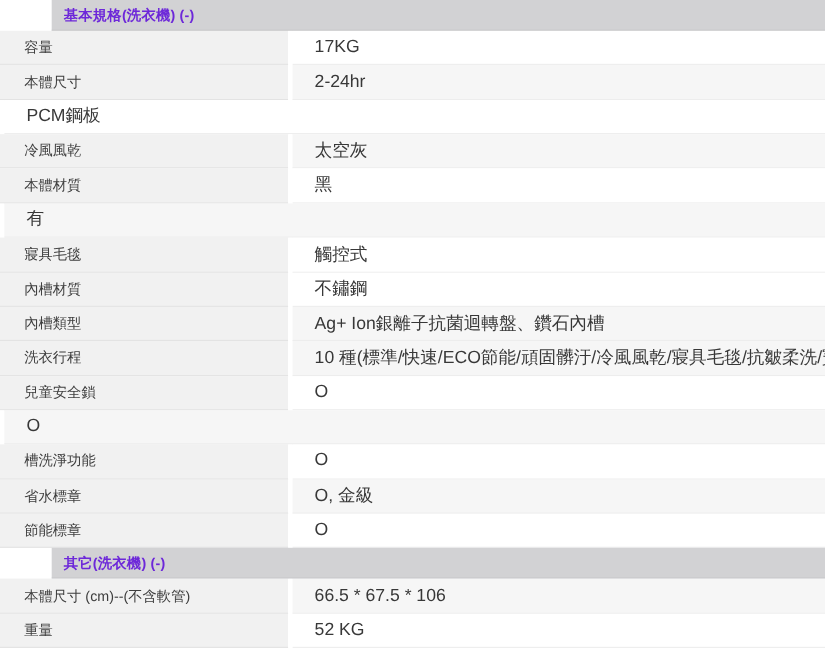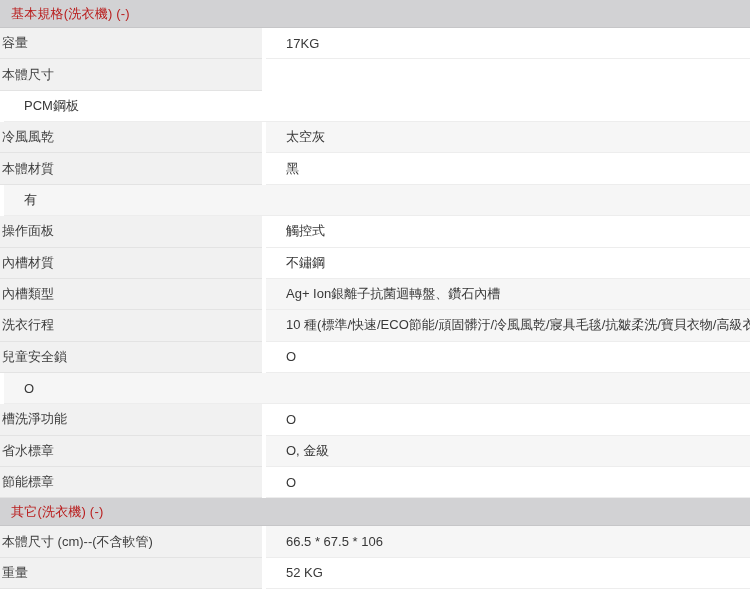--- a/index.html
+++ b/index.html
@@ -21,56 +21,57 @@
   }
   .section-header {
     flex: 0 0 28px;
     box-sizing: border-box;
     background: var(--header-bg, #d2d2d4);
     border-bottom: 1px solid #c6c6c8;
     display: flex;
     align-items: center;
     padding: 0 11px;
     font-size: 13px;
-    font-weight: normal;
-    color: #b91c1c;
+    font-weight: bold;
+    color: #6d28d9;
     letter-spacing: .2px;
+    margin-left: 47px;
   }
   .spec-row {
     flex: 1 1 0;
     min-height: 0;
     display: flex;
   }
   .label-cell {
     flex: 0 0 262px;
     box-sizing: border-box;
     width: 262px;
     background: var(--label-bg, #f1f1f1);
     border-bottom: 1px solid var(--divider, #e3e3e3);
     display: flex;
     align-items: center;
-    padding: 0 2px;
+    padding: 0 22px;
     font-size: 13px;
     color: #3d3d3d;
     white-space: nowrap;
     overflow: hidden;
   }
   .gutter {
     flex: 0 0 4px;
     background: var(--gutter, #ffffff);
   }
   .value-cell {
     flex: 1 1 auto;
     box-sizing: border-box;
     background: var(--row-bg, #ffffff);
     border-bottom: 1px solid #ededed;
     display: flex;
     align-items: center;
     padding: 0 8px 0 20px;
-    font-size: 13px;
+    font-size: 16px;
     color: #383838;
     white-space: nowrap;
     overflow: hidden;
   }
   .spec-row.alt .value-cell {
     background: var(--row-alt-bg, #f6f6f6);
   }
 </style>
 </head>
 <body>
@@ -78,41 +79,42 @@
 <div class="spec-table">
     <div class="section-header">基本規格(洗衣機) (-)</div>
     <div class="spec-row">
       <div class="label-cell">容量</div>
       <div class="gutter"></div>
       <div class="value-cell">17KG</div>
     </div>
     <div class="spec-row alt">
       <div class="label-cell">本體尺寸</div>
       <div class="gutter"></div>
+      <div class="value-cell">2-24hr</div>
     </div>
     <div class="spec-row">
       <div class="gutter"></div>
       <div class="value-cell">PCM鋼板</div>
     </div>
     <div class="spec-row alt">
       <div class="label-cell">冷風風乾</div>
       <div class="gutter"></div>
       <div class="value-cell">太空灰</div>
     </div>
     <div class="spec-row">
       <div class="label-cell">本體材質</div>
       <div class="gutter"></div>
       <div class="value-cell">黑</div>
     </div>
     <div class="spec-row alt">
       <div class="gutter"></div>
       <div class="value-cell">有</div>
     </div>
     <div class="spec-row">
-      <div class="label-cell">操作面板</div>
+      <div class="label-cell">寢具毛毯</div>
       <div class="gutter"></div>
       <div class="value-cell">觸控式</div>
     </div>
     <div class="spec-row">
       <div class="label-cell">內槽材質</div>
       <div class="gutter"></div>
       <div class="value-cell">不鏽鋼</div>
     </div>
     <div class="spec-row alt">
       <div class="label-cell">內槽類型</div>

